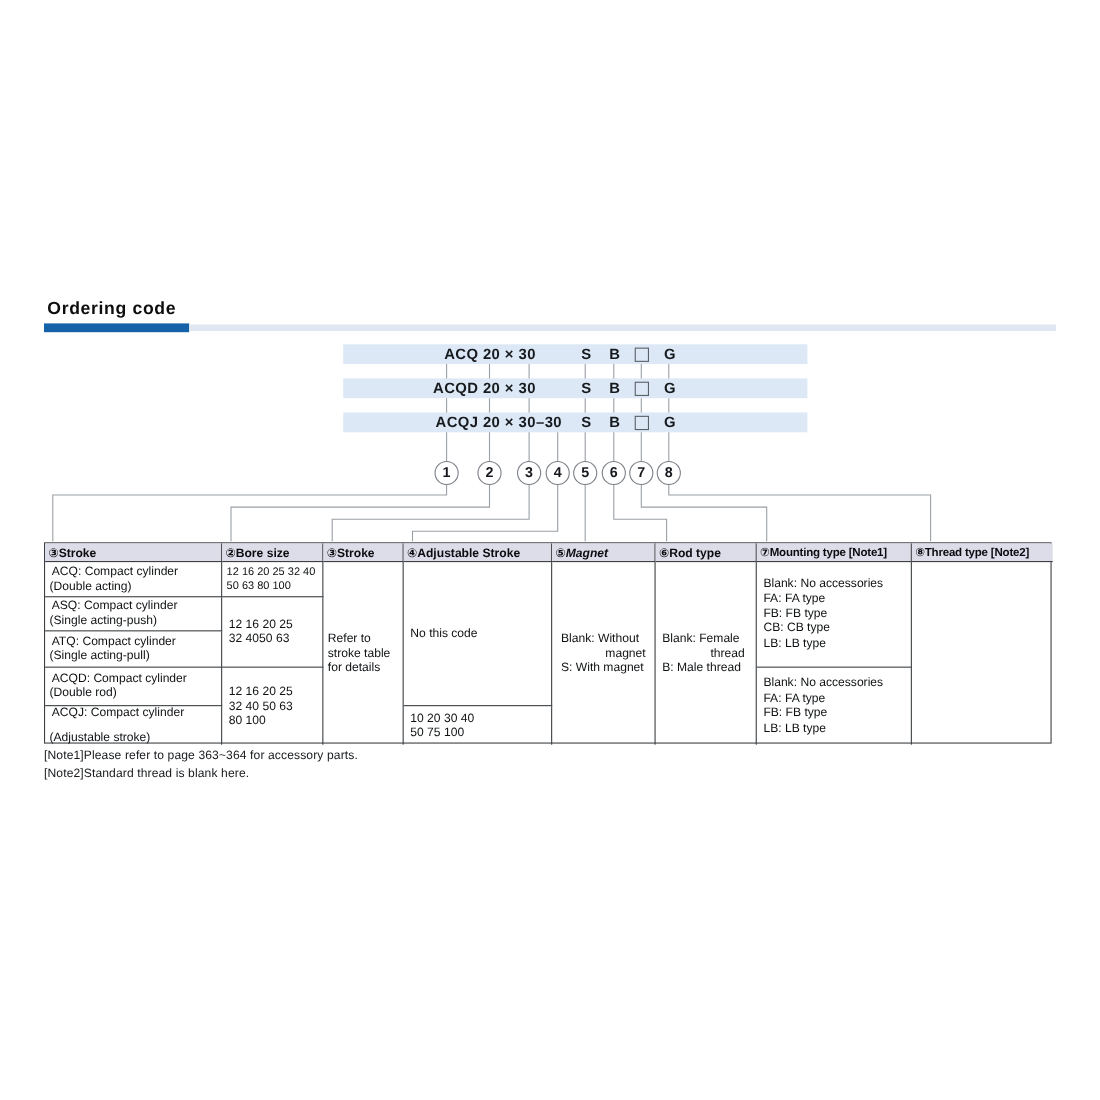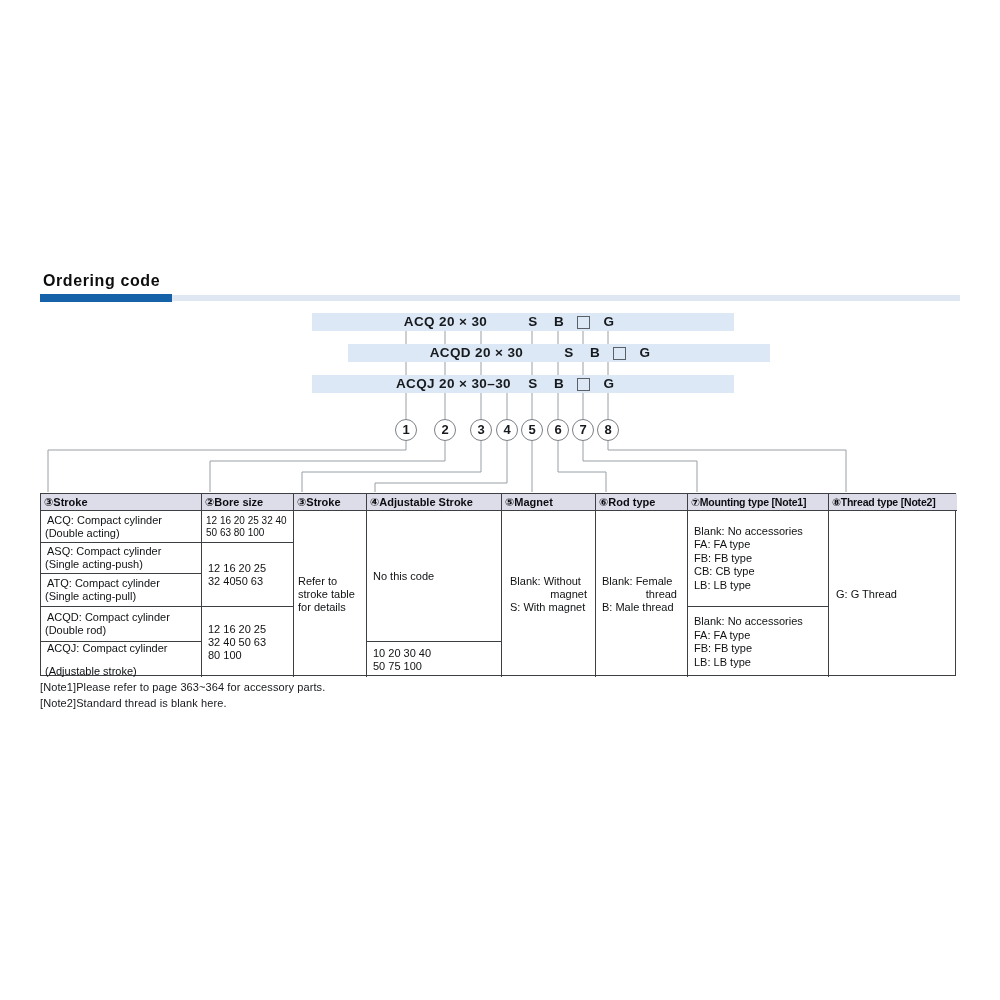--- a/index.html
+++ b/index.html
@@ -75,21 +75,21 @@
 
   <div class="abs band" style="top:313px; background:#dce8f5;">
     <span class="el model">ACQ</span>
     <span class="el size">20 × 30</span>
     <span class="el opt" style="left:213px;">S</span>
     <span class="el opt" style="left:239px;">B</span>
     <span class="blank-box"></span>
     <span class="el opt" style="left:289px;">G</span>
   </div>
 
-  <div class="abs band" style="top:344px; background:#dce8f5;margin-left:36px;">
+  <div class="abs band" style="top:344px; background:#dce8f5;">
     <span class="el model">ACQD</span>
     <span class="el size">20 × 30</span>
     <span class="el opt" style="left:213px;">S</span>
     <span class="el opt" style="left:239px;">B</span>
     <span class="blank-box"></span>
     <span class="el opt" style="left:289px;">G</span>
   </div>
 
   <div class="abs band" style="top:375px; background:#dce8f5;">
     <span class="el model">ACQJ</span>
@@ -108,21 +108,21 @@
   <div class="circle" style="left:547px;">6</div>
   <div class="circle" style="left:572px;">7</div>
   <div class="circle" style="left:597px;">8</div>
 
   <div class="abs otable">
 
     <div class="hcell" style="left:0; width:161px;">③Stroke</div>
     <div class="hcell" style="left:161px; width:92px;">②Bore size</div>
     <div class="hcell" style="left:253px; width:73px;">③Stroke</div>
     <div class="hcell" style="left:326px; width:135px;">④Adjustable Stroke</div>
-    <div class="hcell" style="left:461px; width:94px;">⑤Magnet</div>
+    <div class="hcell" style="left:461px; width:94px;font-style:italic;">⑤Magnet</div>
     <div class="hcell" style="left:555px; width:92px;">⑥Rod type</div>
     <div class="hcell tight" style="left:647px; width:141px;">⑦Mounting type [Note1]</div>
     <div class="hcell tight norb" style="left:788px; width:128px;">⑧Thread type [Note2]</div>
 
     <div class="cell" style="left:0; top:17px; width:161px; height:32px;">
       <div class="ln left">ACQ: Compact cylinder</div>
       <div class="ln center">(Double acting)</div>
     </div>
     <div class="cell" style="left:0; top:49px; width:161px; height:31px;">
       <div class="ln left">ASQ: Compact cylinder</div>
@@ -188,21 +188,18 @@
       <div class="ln left">CB: CB type</div>
       <div class="ln left">LB: LB type</div>
     </div>
     <div class="cell mlines nobb" style="left:647px; top:113px; width:141px; height:70px;">
       <div class="ln left">Blank: No accessories</div>
       <div class="ln left">FA: FA type</div>
       <div class="ln left">FB: FB type</div>
       <div class="ln left">LB: LB type</div>
     </div>
 
-    <div class="cell norb nobb" style="left:788px; top:17px; width:128px; height:166px;">
-      <div class="ln left" style="padding-left:7px;">G: G Thread</div>
-    </div>
   </div>
 
   <div class="abs note" style="top:681px;">[Note1]Please refer to page 363~364 for accessory parts.</div>
   <div class="abs note" style="top:697px;">[Note2]Standard thread is blank here.</div>
 
 </div>
 
 </body></html>

